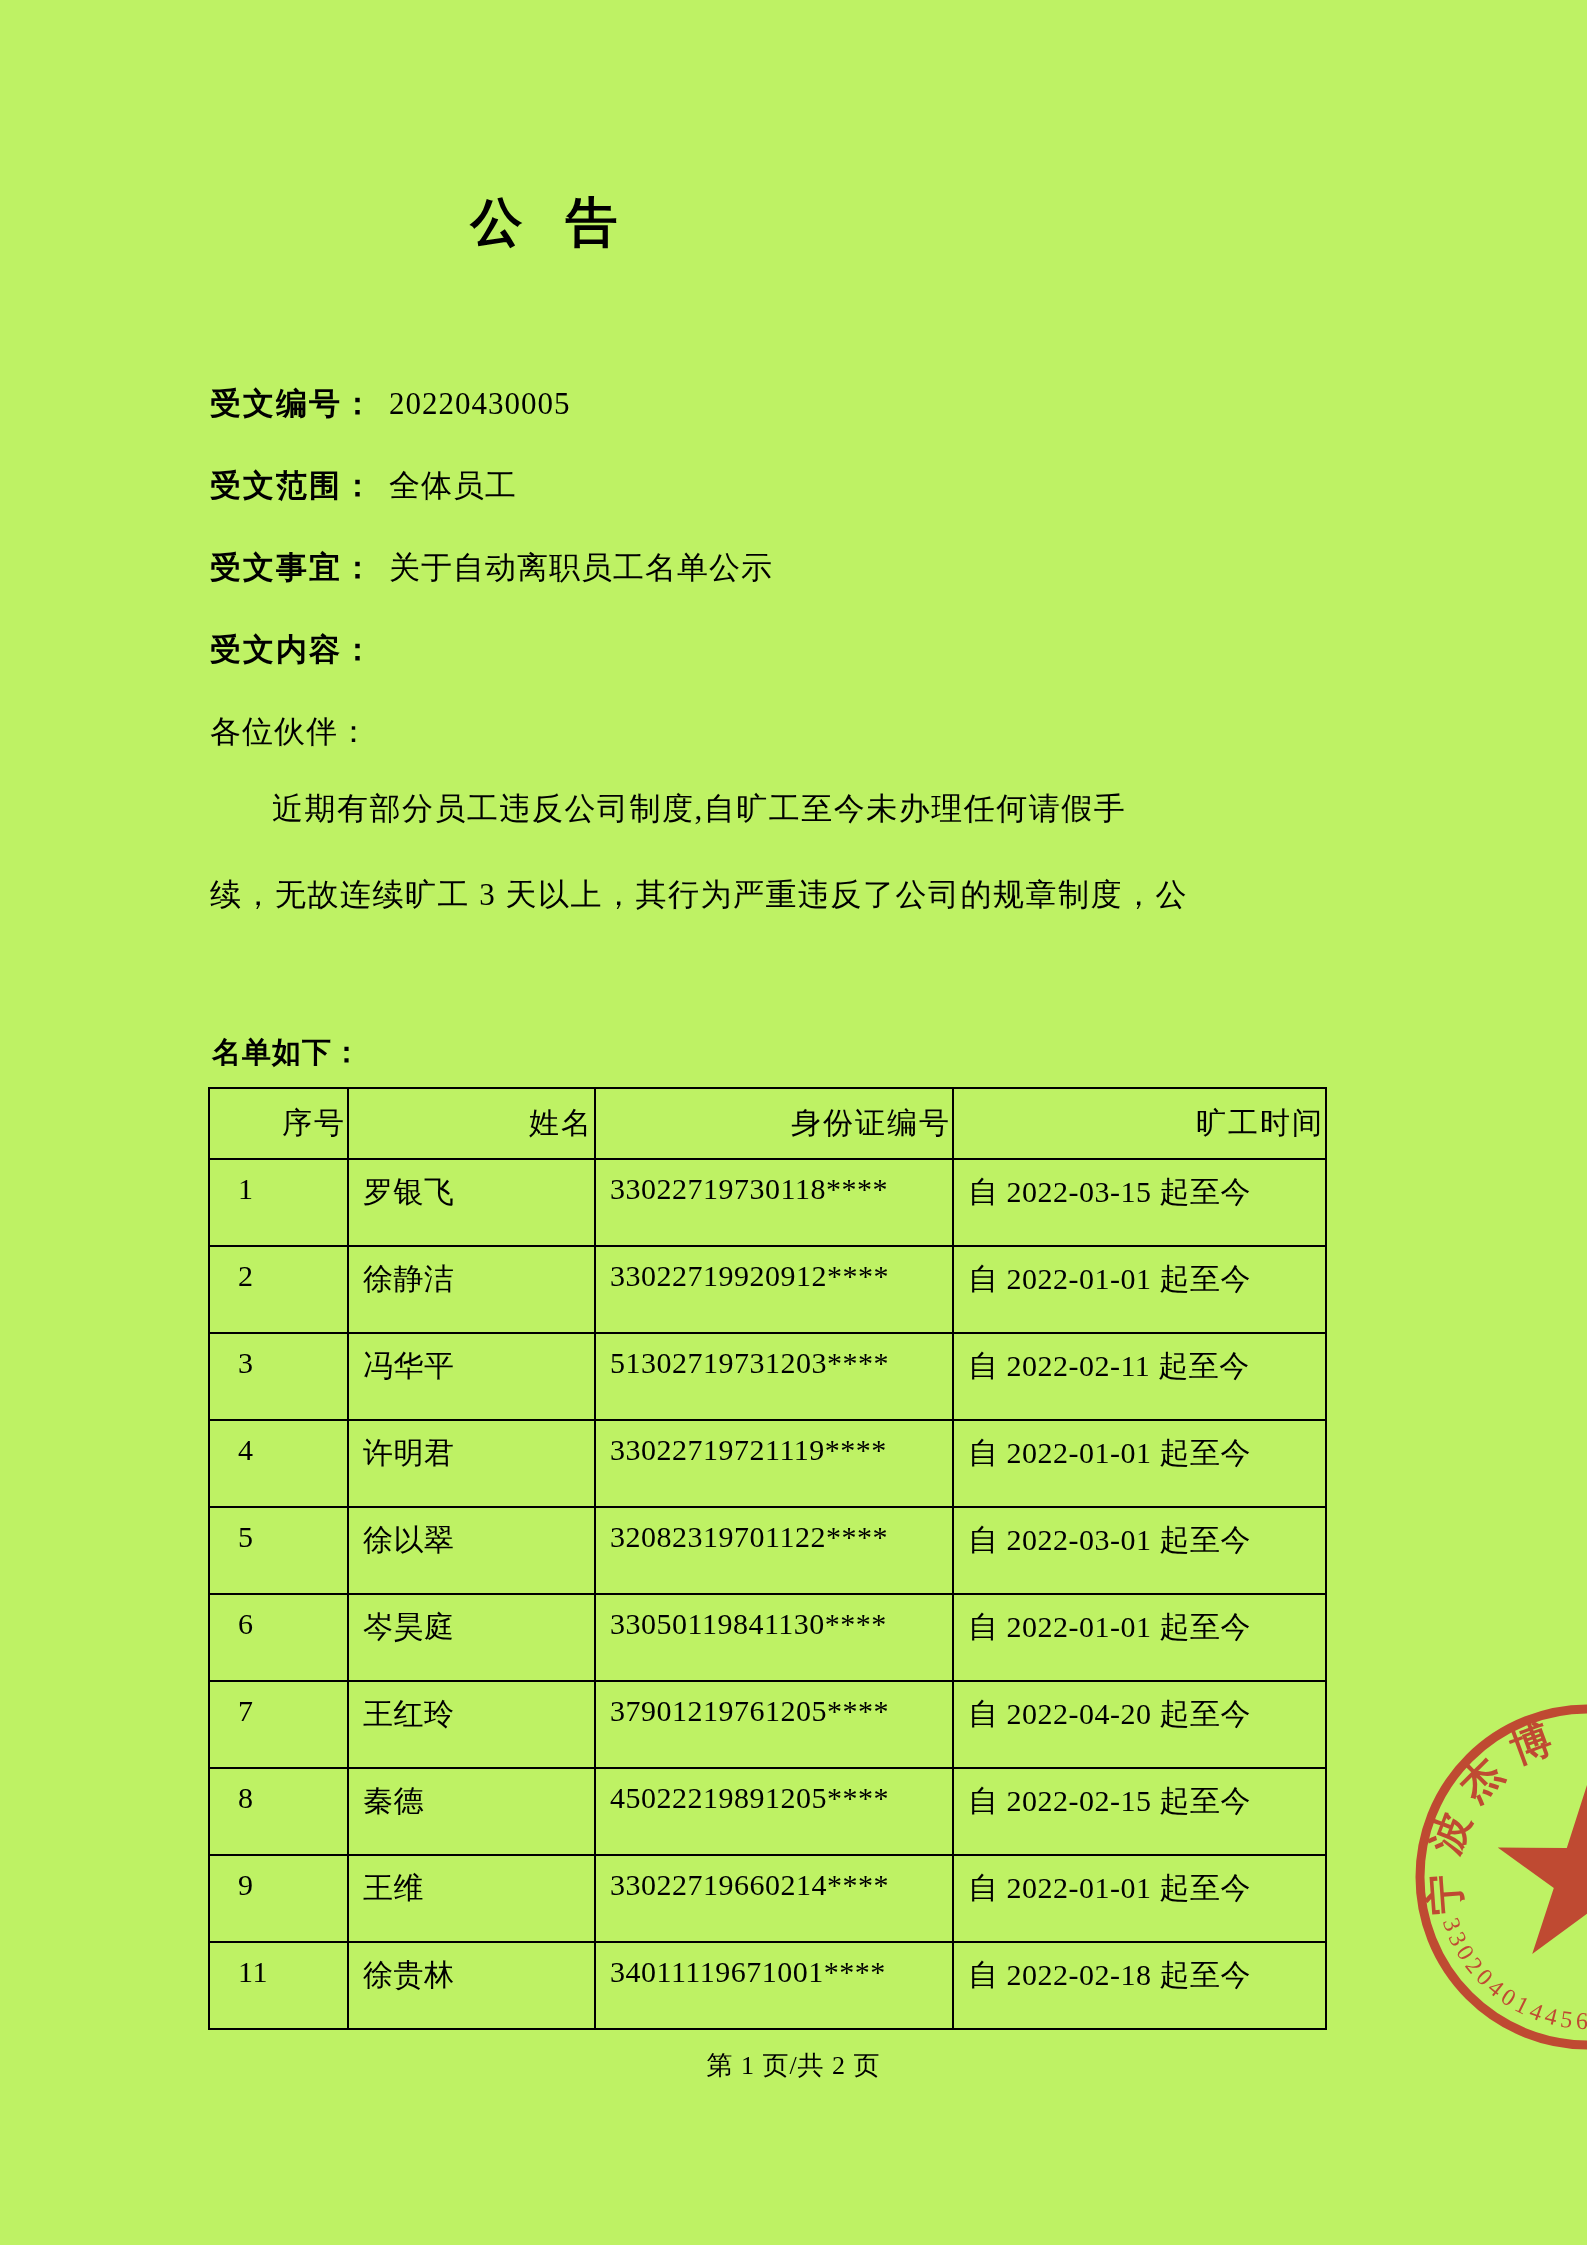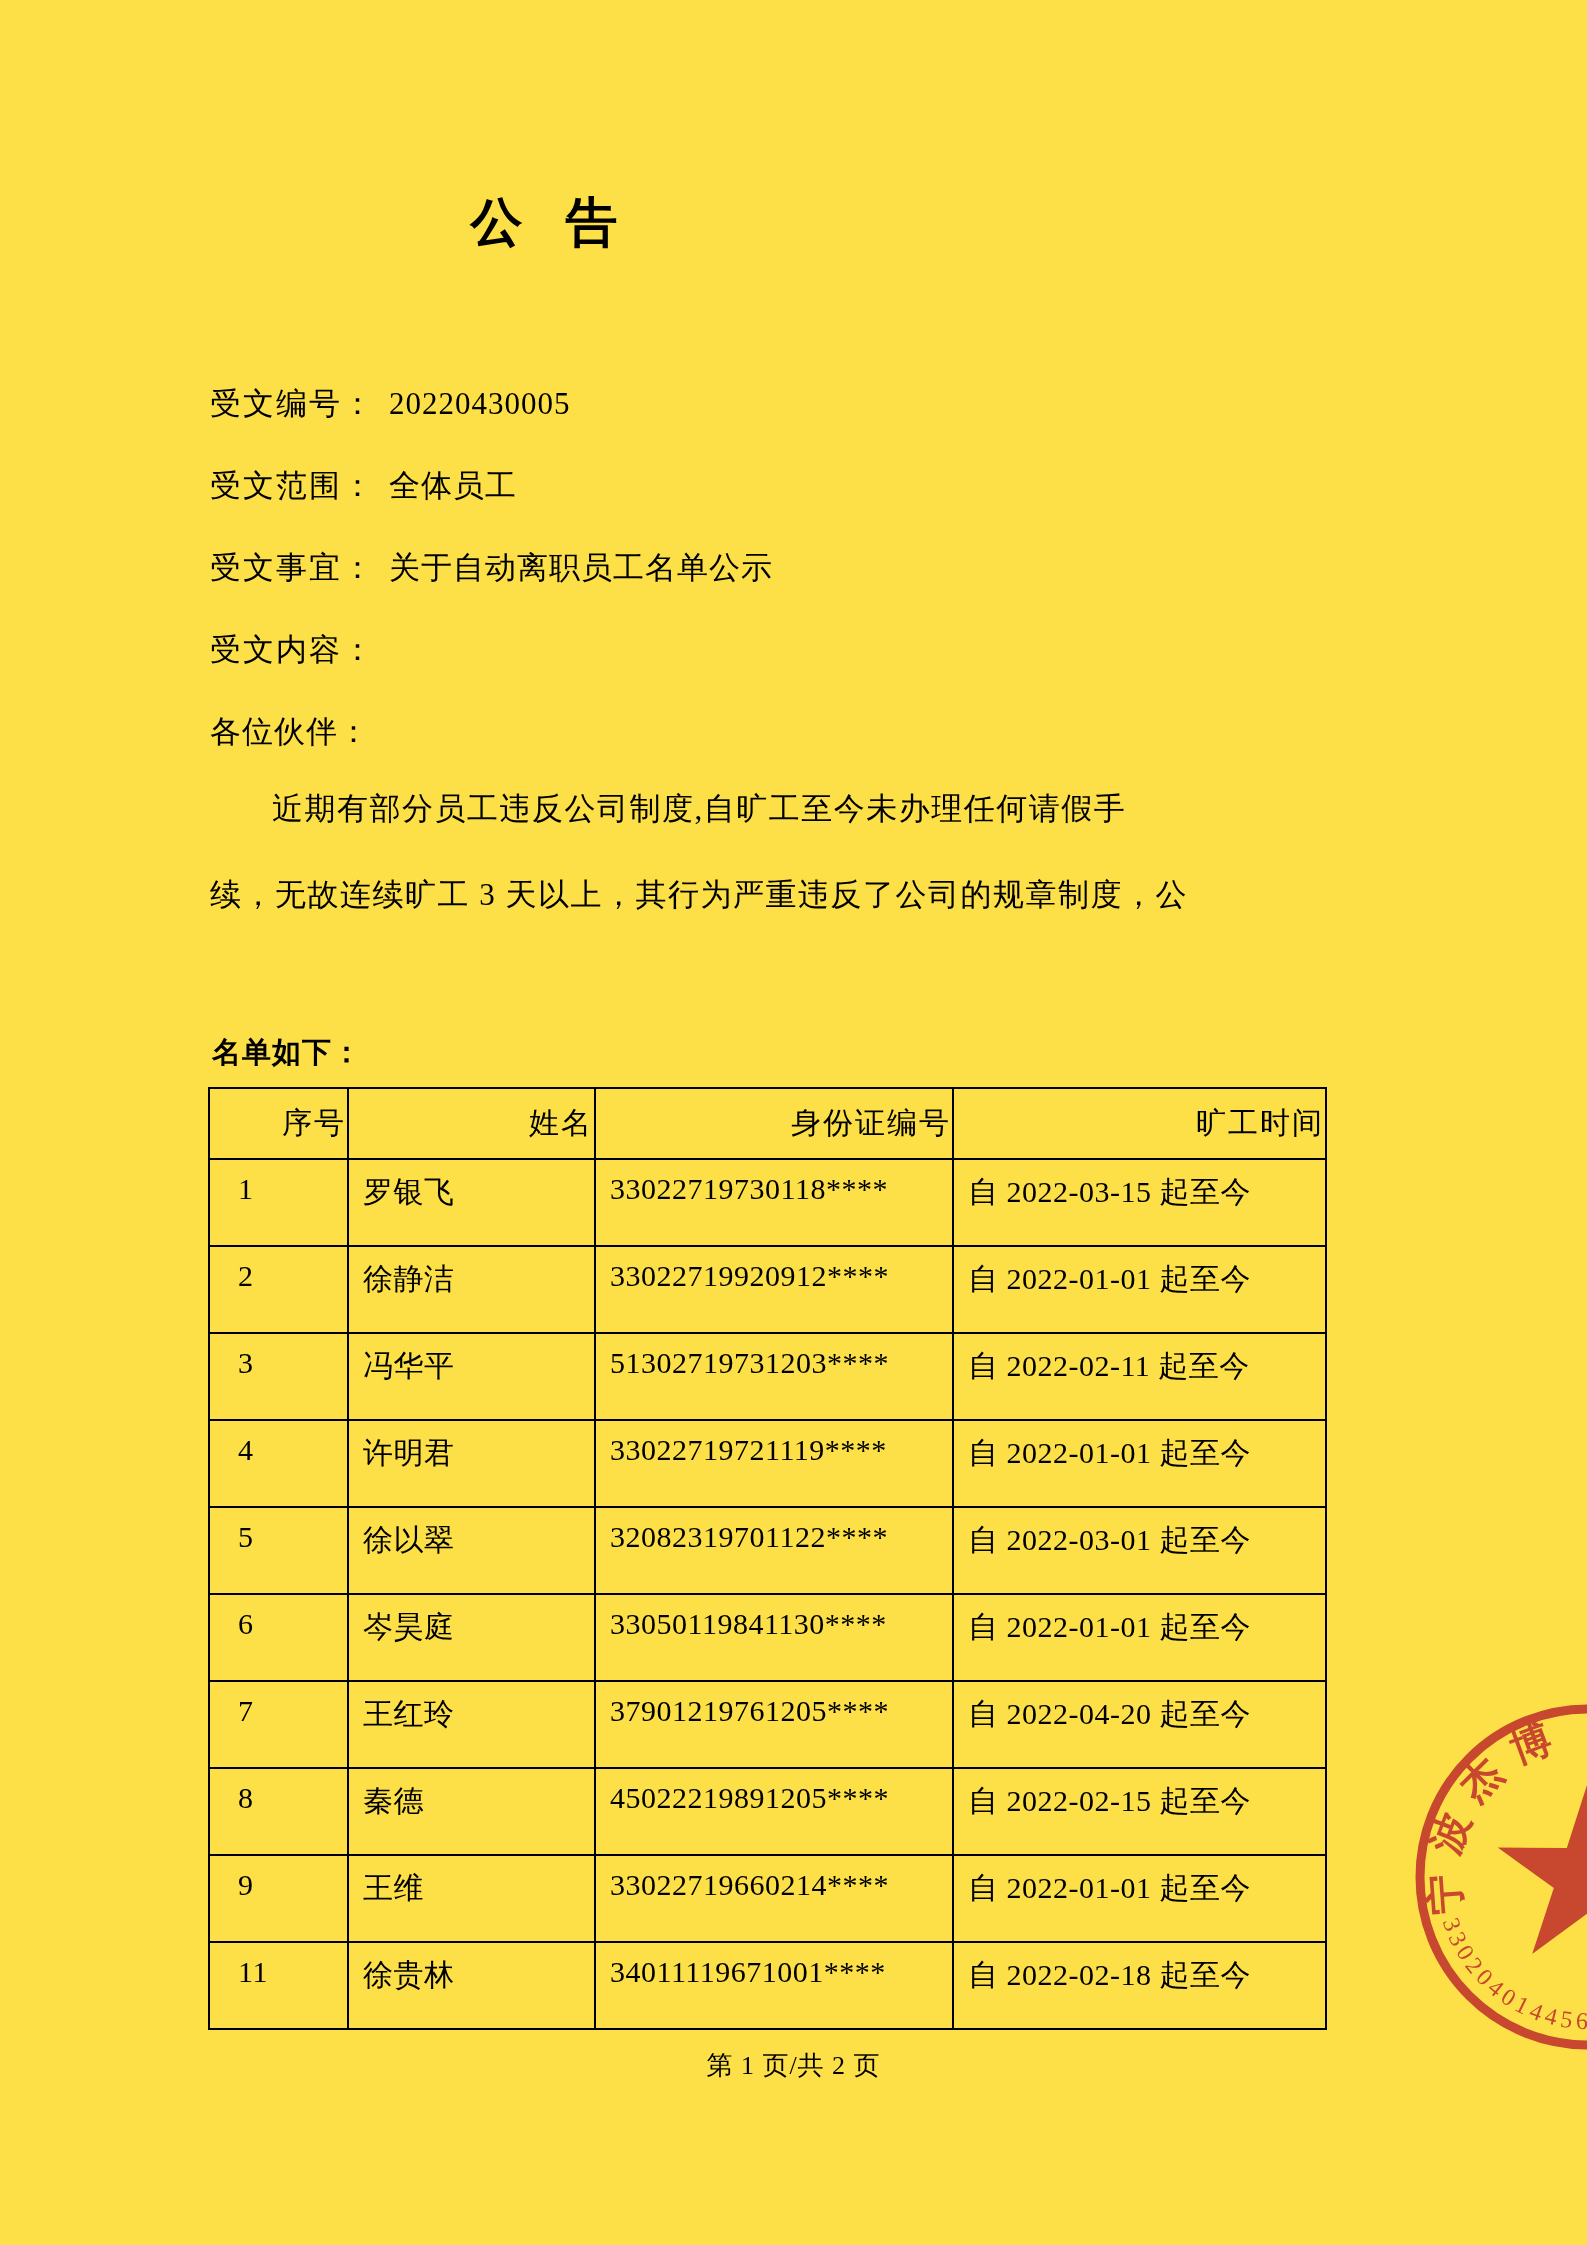--- a/index.html
+++ b/index.html
@@ -1,34 +1,34 @@
 <!DOCTYPE html>
 <html><head>
 <meta charset="utf-8">
 <style>
   html,body{margin:0;padding:0;background:#888;}
   .page{
     position:relative;
     width:1587px;height:2245px;
-    background:#fde047;
+    background:#bef264;
     overflow:hidden;
     font-family:"Liberation Serif","DejaVu Serif",serif;
     color:#000;
   }
   .doc-title{
     position:absolute;top:188px;left:0;width:1090px;
     text-align:center;
     font-size:52px;font-weight:bold;
     word-spacing:26px;letter-spacing:2px;
   }
   .meta-line{
     position:absolute;left:210px;
     font-size:31px;white-space:nowrap;
   }
-  .meta-label{font-weight:normal;letter-spacing:2px;}
+  .meta-label{font-weight:bold;letter-spacing:2px;}
   .meta-value{margin-left:14px;letter-spacing:1px;}
   .m0{top:383px;} .m1{top:465px;} .m2{top:547px;} .m3{top:629px;}
   .salutation{
     position:absolute;left:210px;top:711px;
     font-size:31px;letter-spacing:1px;
   }
   .para-line{
     position:absolute;left:210px;width:900px;
     font-size:31px;letter-spacing:1.5px;white-space:nowrap;
   }

